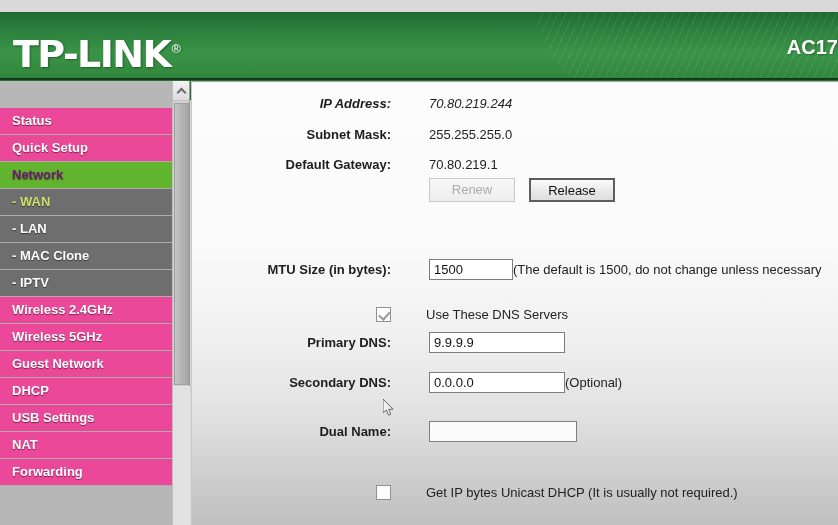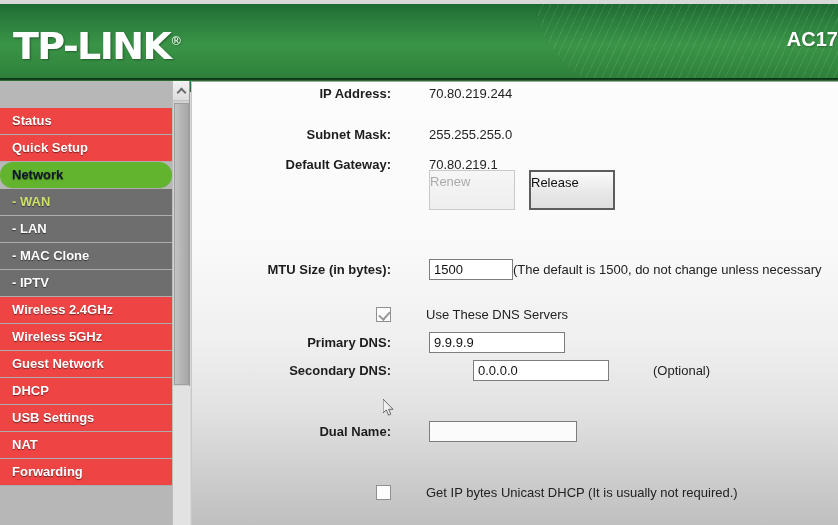--- a/index.html
+++ b/index.html
@@ -7,21 +7,21 @@
     width: 838px; height: 525px;
     overflow: hidden;
     font-family: "Liberation Sans", sans-serif;
     background: #d9d9d9;
   }
 
   #app { position: relative; width: 838px; height: 525px; overflow: hidden; }
 
   
   .header {
-    position: absolute; top: 4px; left: 0;
+    position: absolute; top: 12px; left: 0;
     width: 838px; height: 88px;
     background: linear-gradient(to bottom,
         #1f6b33 0%, #2a7d3c 18%, #3a9447 46%,
         #33893f 70%, #2c7c38 88%, #22642c 100%);
     overflow: hidden;
   }
   .header-swoosh {
     position: absolute; top: -40px; right: -30px;
     width: 330px; height: 150px;
     background: repeating-linear-gradient(118deg,
@@ -68,34 +68,33 @@
     background: #b7b7b7;
     padding-top: 27px;
   }
   .menu-item {
     height: 27px;
     line-height: 26px;
     padding-left: 12px;
     font-size: 13px;
     font-weight: bold;
     color: #ffffff;
-    background: #ef4444;
+    background: #ec4899;
     border-bottom: 1px solid #adadad;
     white-space: nowrap;
     overflow: hidden;
     text-shadow: 0 1px 1px rgba(0,0,0,0.5);
   }
   .menu-item.sub {
     background: #6e6e6e;
     padding-left: 12px;
   }
   .menu-item.active-main {
     background: #62b32e;
-    color: #0f172a;
-    border-radius: 13px;
+    color: #701a75;
   }
   .menu-item.active-sub {
     background: #6e6e6e;
     color: #cfe06a;
   }
 
   
   .scrollbar {
     position: absolute; top: 81px; left: 172px;
     width: 18px; height: 444px;
@@ -179,26 +178,26 @@
   .txt-input.dns { width: 136px; }
   .txt-input.host { width: 148px; background: #fbfbfb; }
 
   .hint {
     font-size: 13px;
     color: #222222;
     white-space: nowrap;
   }
 
   .btn {
-    height: 40px;
+    height: 24px;
     min-width: 86px;
     font-size: 13px;
     font-family: "Liberation Sans", sans-serif;
     background: linear-gradient(to bottom, #fbfbfb, #eaeaea 50%, #dedede);
-    text-align: left;
+    text-align: center;
     line-height: 22px;
   }
   .btn.enabled {
     border: 2px solid #5d5d5d;
     color: #111111;
   }
   .btn.disabled {
     border: 1px solid #c9c9c9;
     color: #ababab;
     background: linear-gradient(to bottom, #f6f6f6, #eeeeee);
@@ -266,21 +265,21 @@
   <div class="scrollbar">
     <div class="sb-up">
       <div class="chev"></div>
     </div>
     <div class="sb-thumb"></div>
     <div class="sb-track-lower"></div>
   </div>
 
   <div class="content">
 
-    <div class="row" style="top:0;">
+    <div class="row" style="top:10px;font-style:italic;">
       <div class="lbl">IP Address:</div>
       <div class="val">70.80.219.244</div>
     </div>
 
     <div class="row" style="top:41px;">
       <div class="lbl">Subnet Mask:</div>
       <div class="val">255.255.255.0</div>
     </div>
 
     <div class="row" style="top:71px;">
@@ -305,21 +304,21 @@
         <span class="checkbox checked"></span>
       </div>
       <div class="cb-label" style="margin-left:35px;">Use These DNS Servers</div>
     </div>
 
     <div class="row" style="top:249px;">
       <div class="lbl">Primary DNS:</div>
       <input class="txt-input dns" type="text" value="9.9.9.9" style="">
     </div>
 
-    <div class="row" style="top:277px;gap:44px;">
+    <div class="row" style="top:289px;">
       <div class="lbl">Secondary DNS:</div>
       <input class="txt-input dns" type="text" value="0.0.0.0" style="">
       <div class="hint">(Optional)</div>
     </div>
 
     <div class="row" style="top:338px;">
       <div class="lbl">Dual Name:</div>
       <input class="txt-input host" type="text" value="" style="">
     </div>
 

